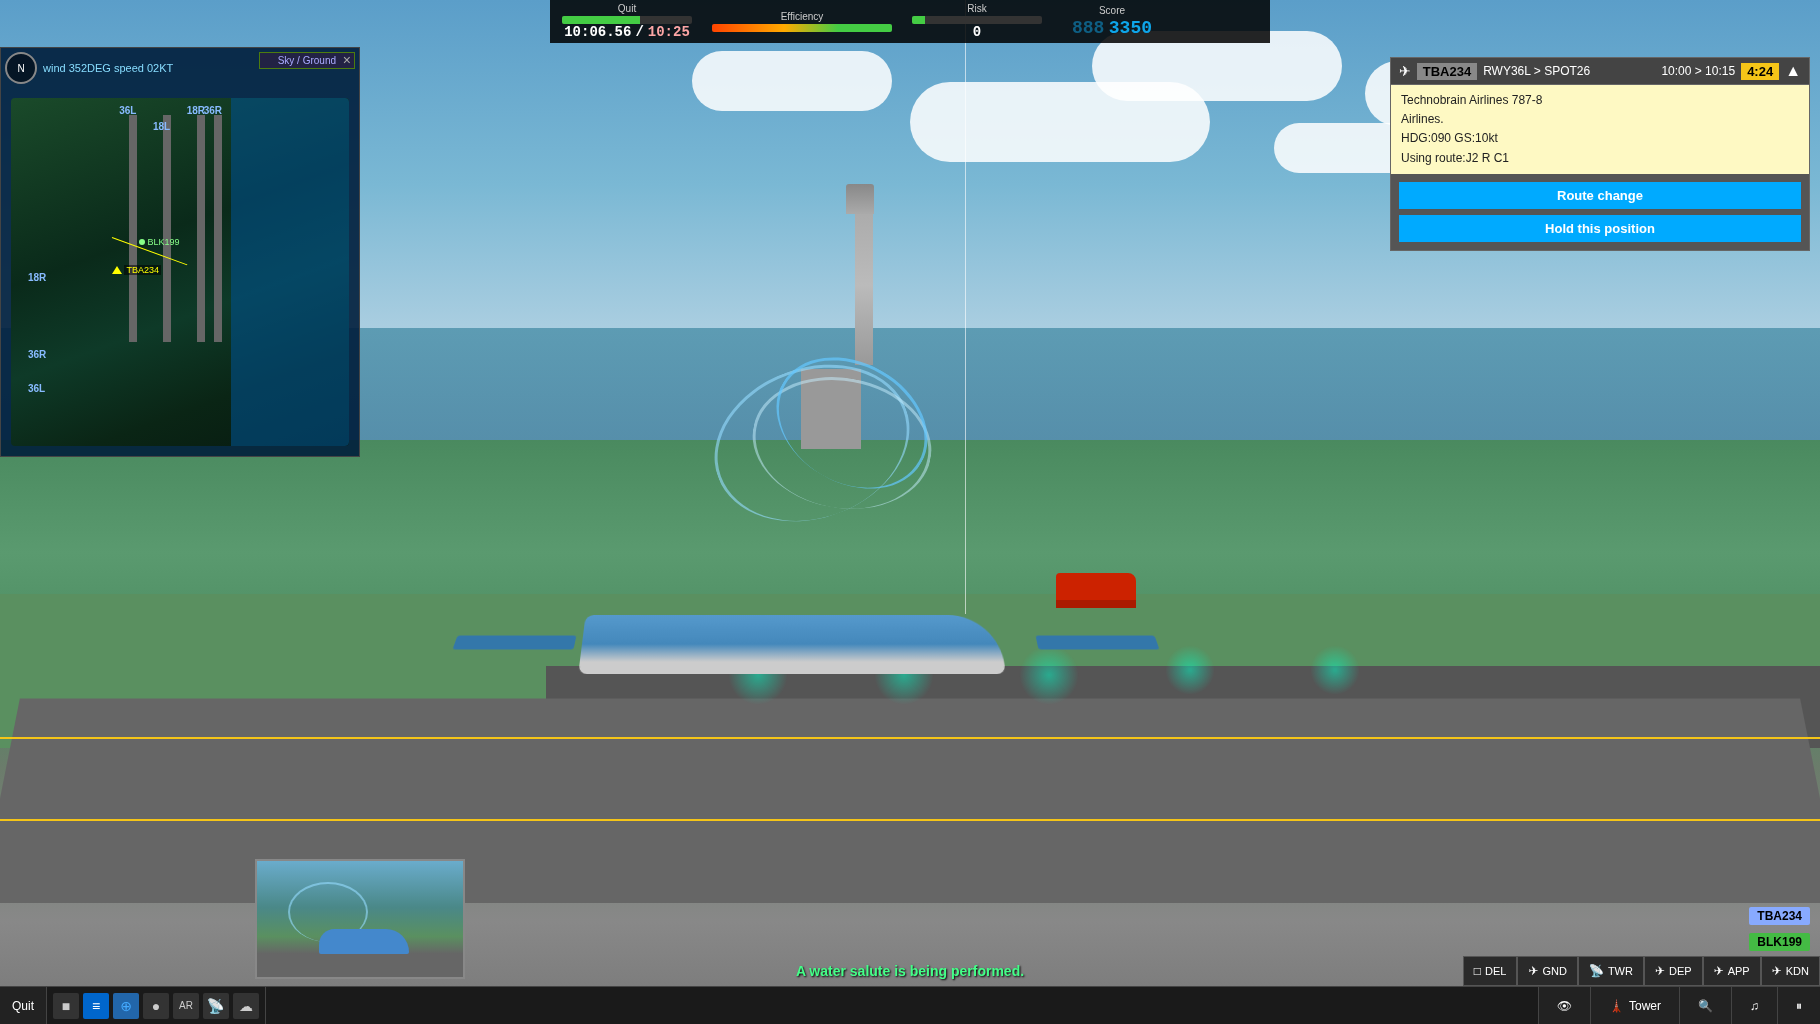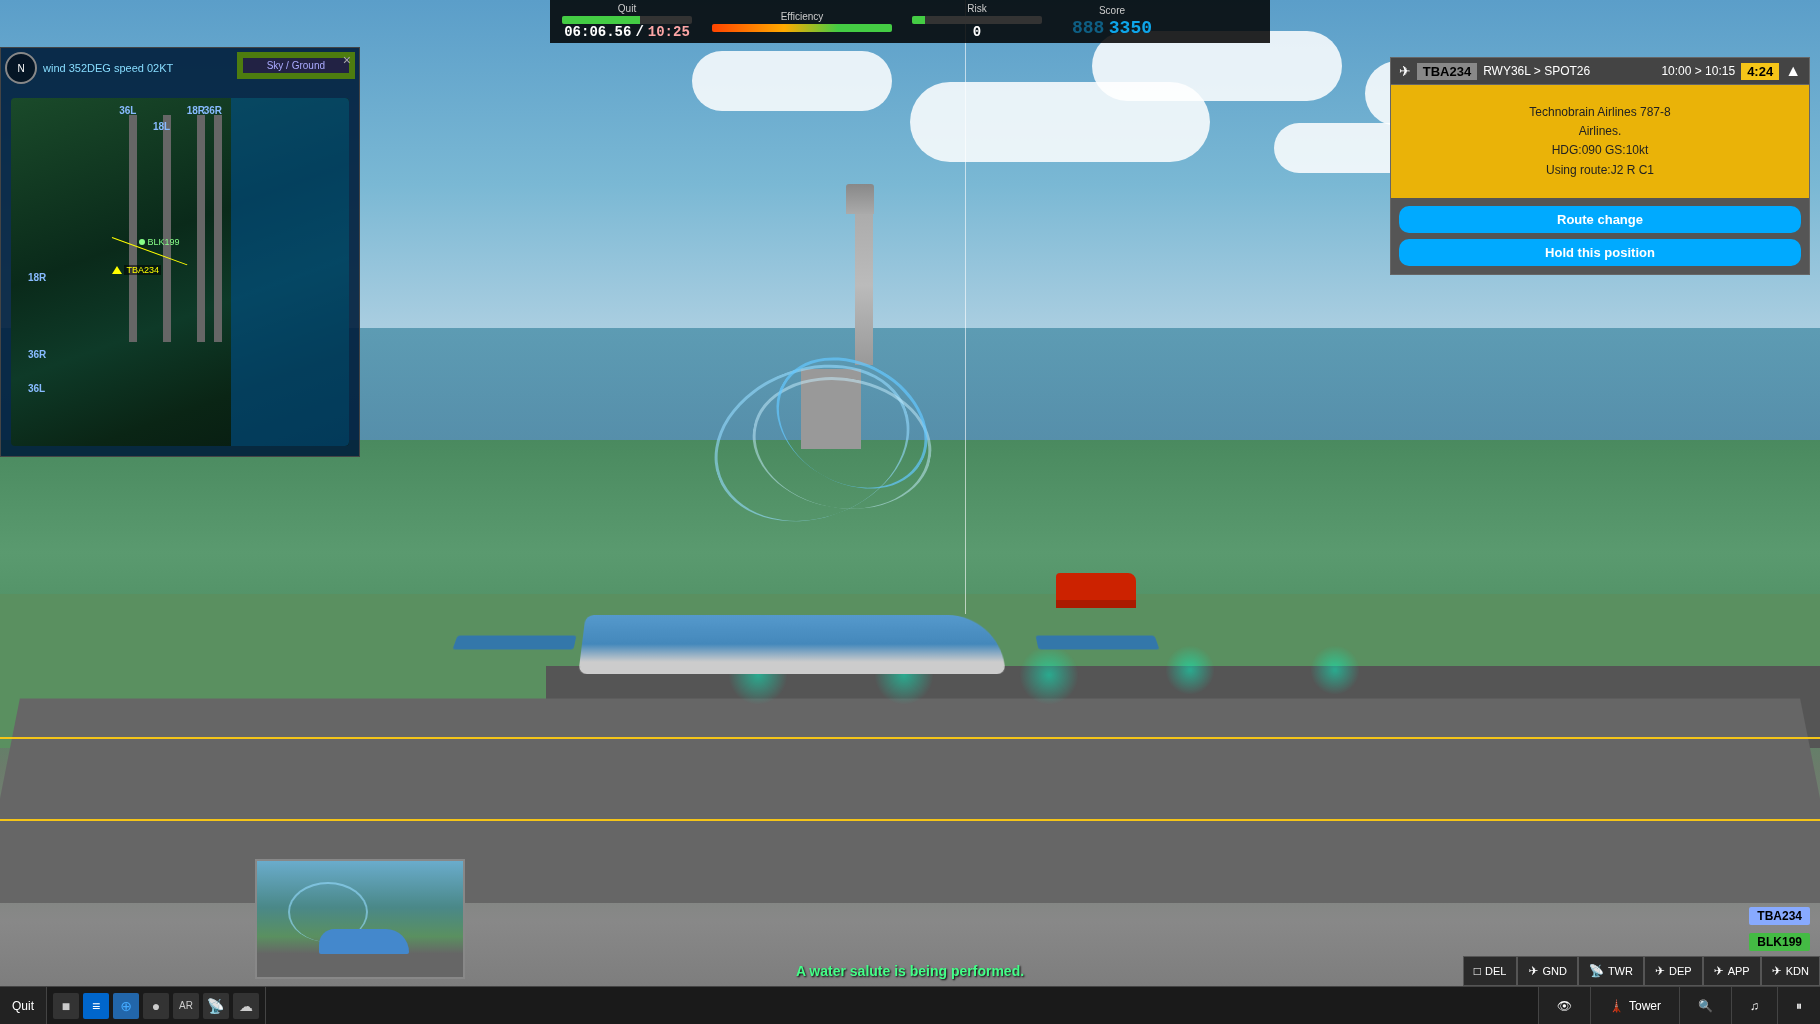--- a/index.html
+++ b/index.html
@@ -300,23 +300,23 @@
 
     .minimap-wind {
       color: #88ddff;
       font-size: 11px;
     }
 
     .minimap-toggle {
       position: absolute;
       top: 4px; right: 4px;
       background: #224;
-      border: 6px solid #4d7c0f;
+      border: 1px solid #4d7c0f;
       color: #aaf;
-      padding: 2px 24px;
+      padding: 2px 18px;
       font-size: 10px;
       cursor: pointer;
     }
 
     .minimap-close {
       position: absolute;
       top: 4px; right: 70px;
       color: #aaa;
       font-size: 14px;
       cursor: pointer;
@@ -455,23 +455,22 @@
     }
 
     .aircraft-scroll {
       float: right;
       color: #fff;
       font-size: 16px;
       cursor: pointer;
     }
 
     .aircraft-info {
-      background: #eab308;
-      padding: 18px 10px;
-      text-align: center;
+      background: #fef9c3;
+      padding: 6px 10px;
     }
 
     .aircraft-info-line {
       font-size: 12px;
       color: #222;
       line-height: 1.6;
     }
 
     .aircraft-actions {
       background: #555;
@@ -483,21 +482,21 @@
 
     .aircraft-btn {
       background: #00aaff;
       color: #fff;
       border: none;
       padding: 6px 12px;
       font-size: 13px;
       font-weight: bold;
       cursor: pointer;
       text-align: center;
-      border-radius: 10px;
+      border-radius: 0;
     }
 
     
     #bottom-bar {
       position: absolute;
       bottom: 0; left: 0; right: 0;
       height: 38px;
       background: #1a1a1a;
       display: flex;
       align-items: center;
@@ -762,21 +761,21 @@
 
 </div>
 
 <div id="top-hud">
   <div class="hud-section">
     <div class="hud-label">Quit</div>
     <div class="hud-bar-container">
       <div class="hud-bar-time"></div>
     </div>
     <div class="hud-time">
-      <span class="hud-value">06:06.56</span>
+      <span class="hud-value">10:06.56</span>
       <span class="hud-value">/</span>
       <span class="hud-value hud-value-green">10:25</span>
     </div>
   </div>
 
   <div class="hud-section">
     <div class="hud-label">Efficiency</div>
     <div class="hud-bar-container" style="width:180px;">
       <div class="hud-bar-efficiency"></div>
     </div>

